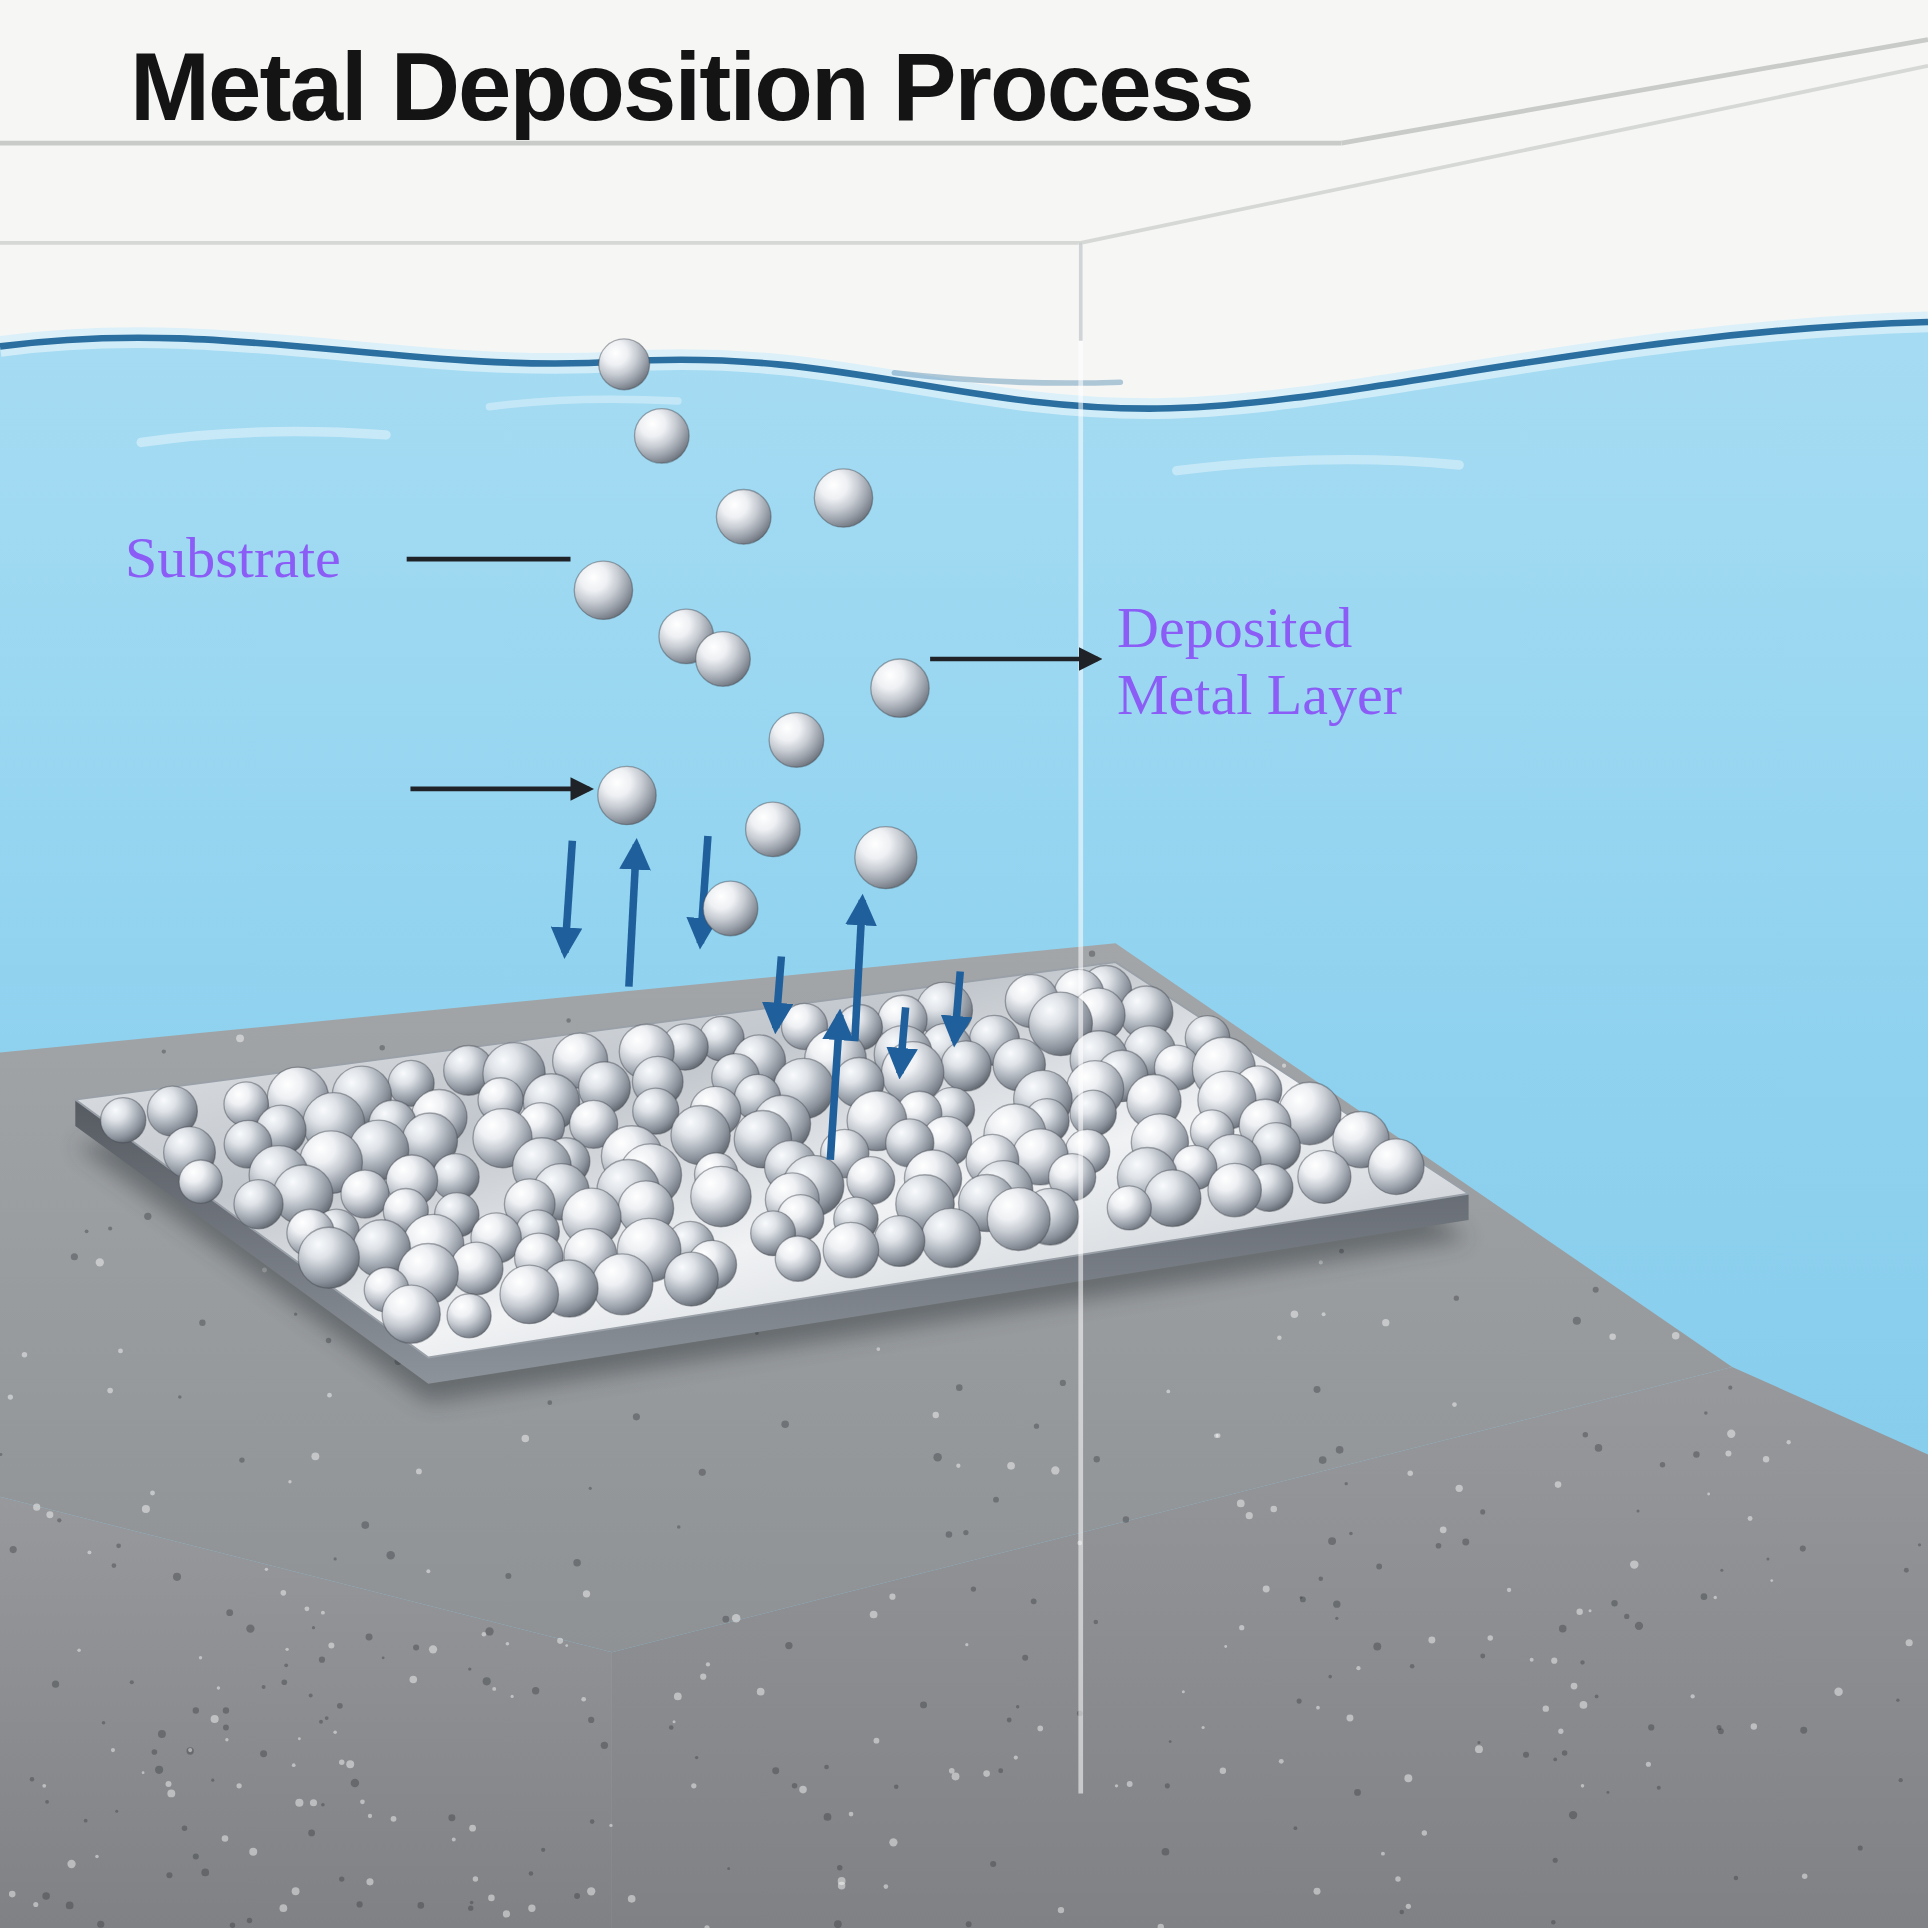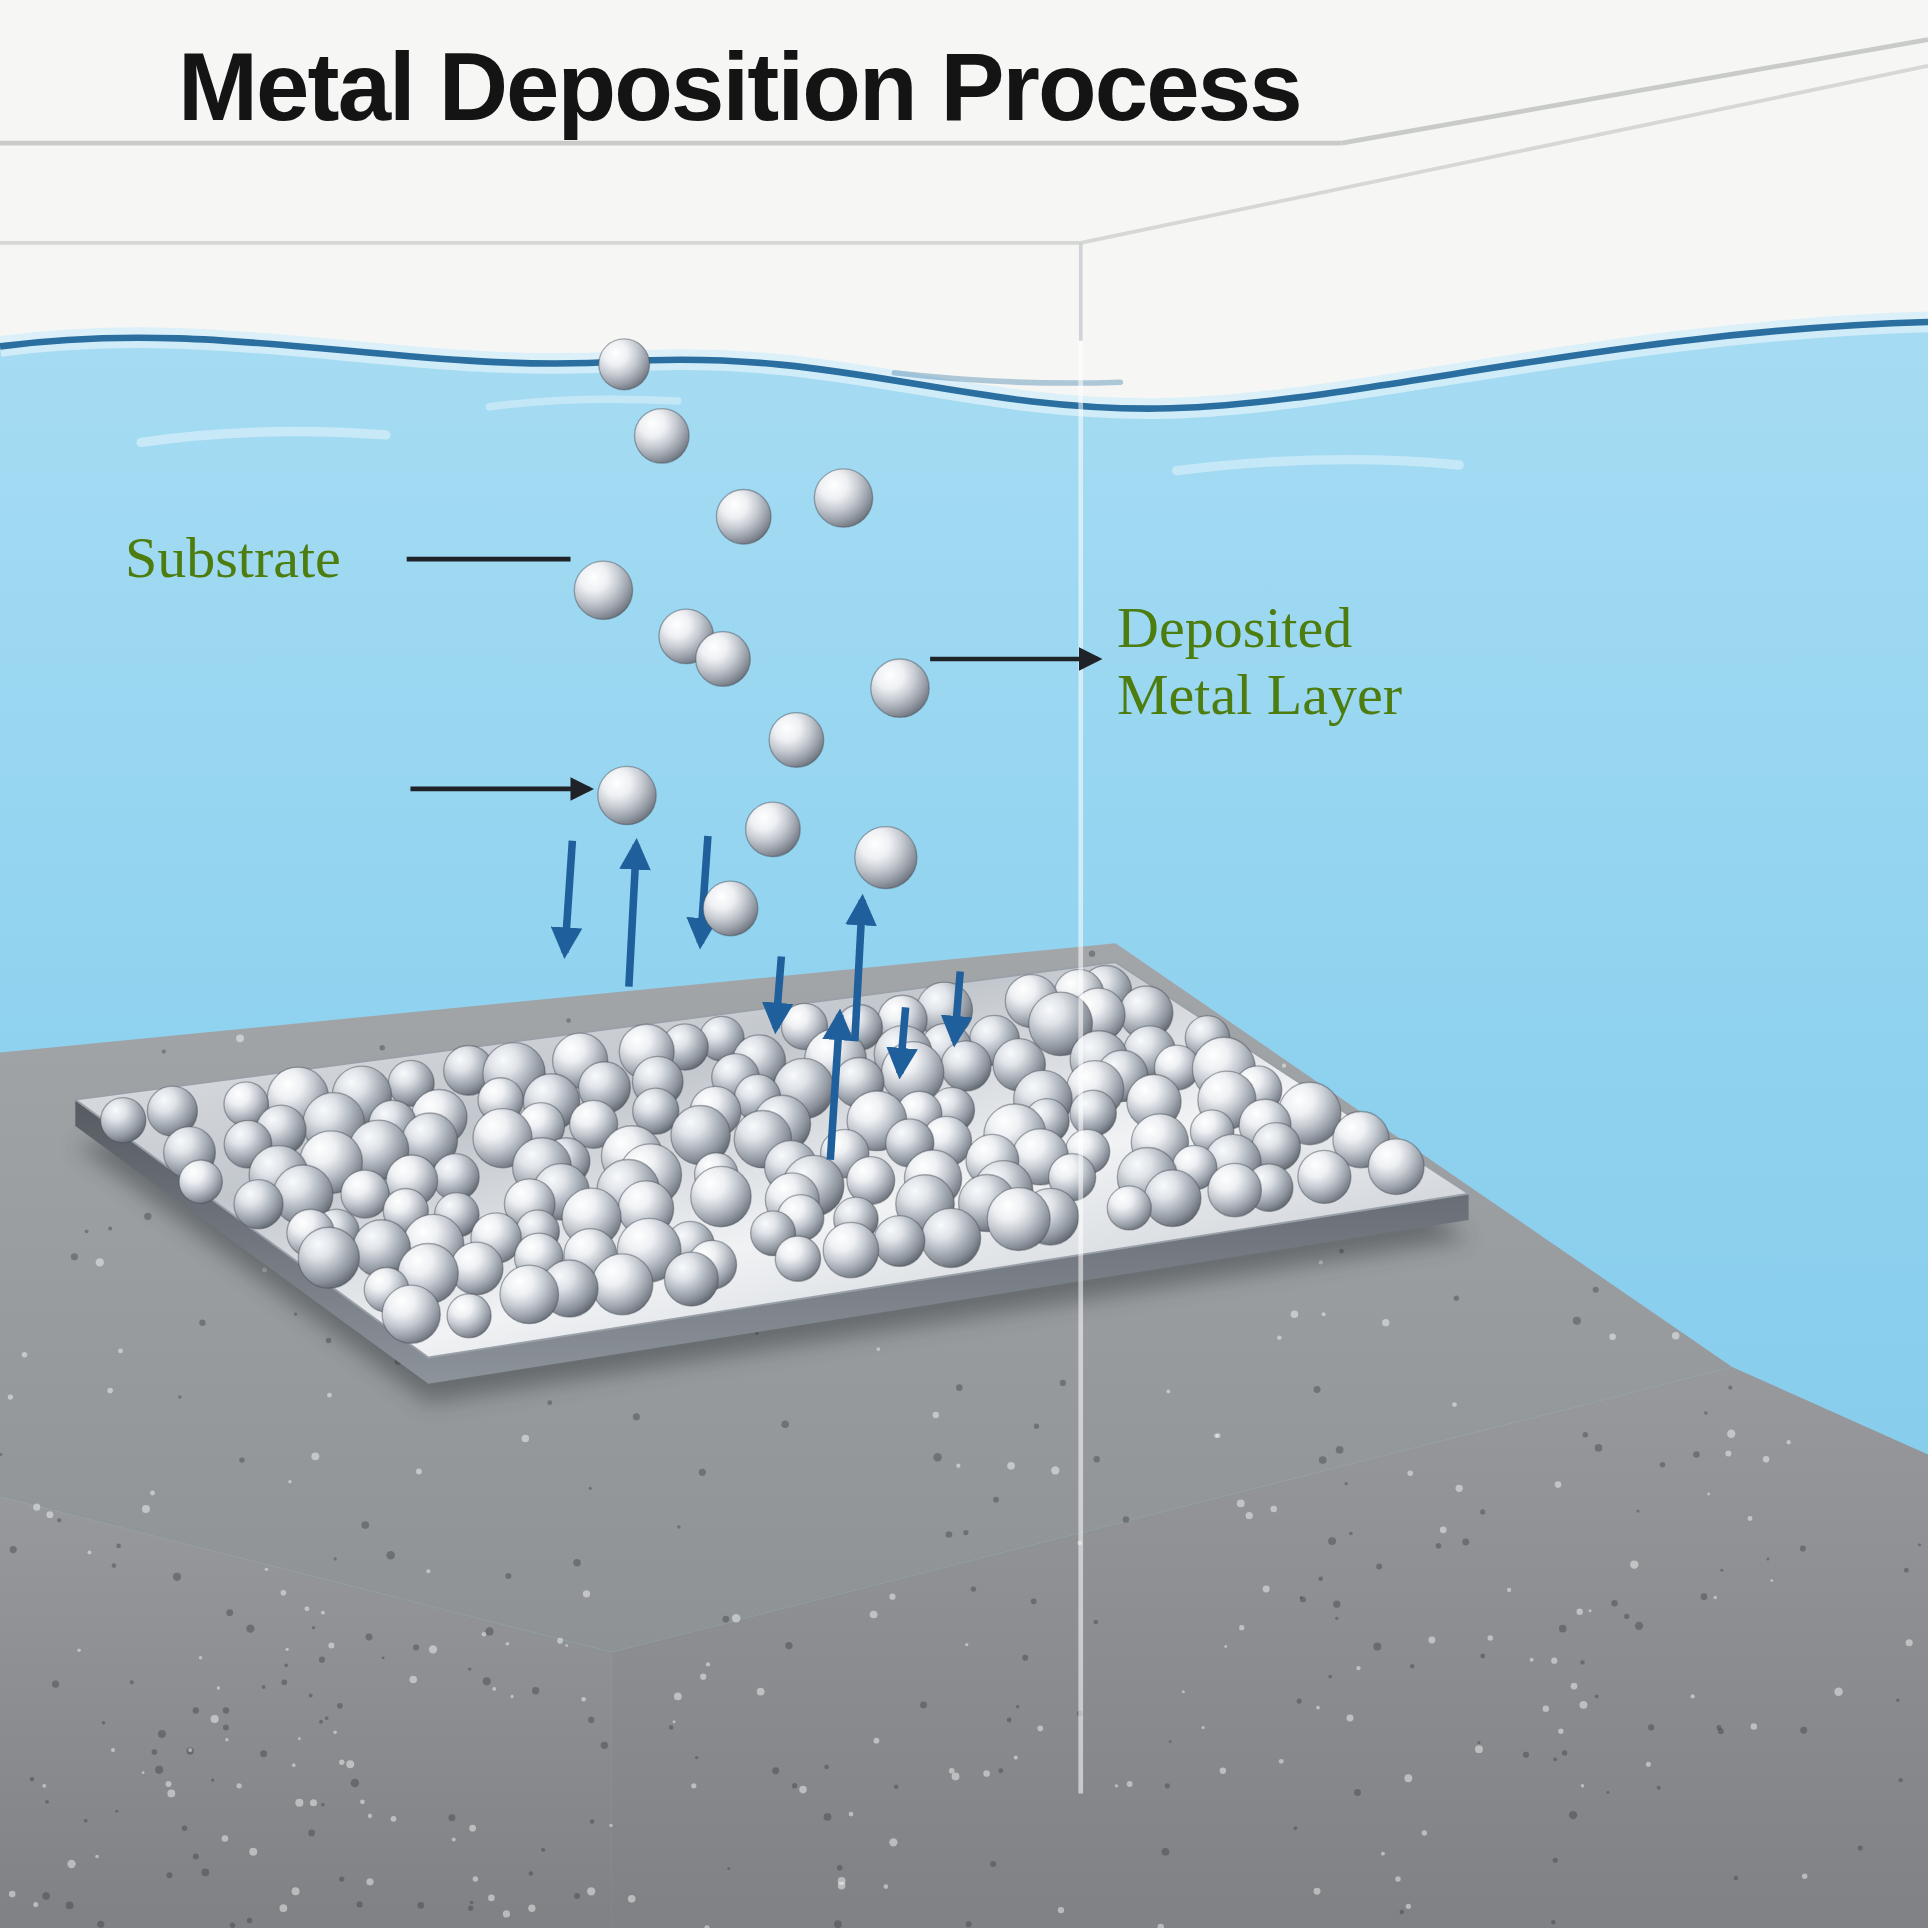--- a/index.html
+++ b/index.html
@@ -4,23 +4,23 @@
 <style>
   html,body{margin:0;padding:0;background:#ffffff;}
   .canvas{
     position:relative;width:1928px;height:1928px;overflow:hidden;
     background:#f6f7f5;font-family:"Liberation Serif",serif;
   }
   #scene{position:absolute;left:0;top:0;}
   .title{
     position:absolute;left:130px;top:32px;
     font-family:"Liberation Sans",sans-serif;font-weight:700;
-    font-size:96px;letter-spacing:-1.9px;color:#141415;white-space:nowrap;margin-left:48px;
+    font-size:96px;letter-spacing:-1.9px;color:#141415;white-space:nowrap;
   }
-  .lbl{position:absolute;color:#4d7c0f;font-size:58px;line-height:1.16;}
+  .lbl{position:absolute;color:#8b5cf6;font-size:58px;line-height:1.16;}
   .lbl-substrate{left:125px;top:524px;}
   .lbl-ions{left:94px;top:751px;}
   .lbl-deposited{left:1117px;top:594px;width:330px;}
 </style>
 </head>
 <body>
 
 <div class="canvas">
 
   <svg id="scene" width="1928" height="1928" viewBox="0 0 2048 2048">

